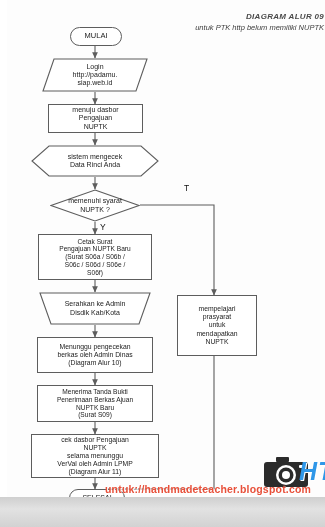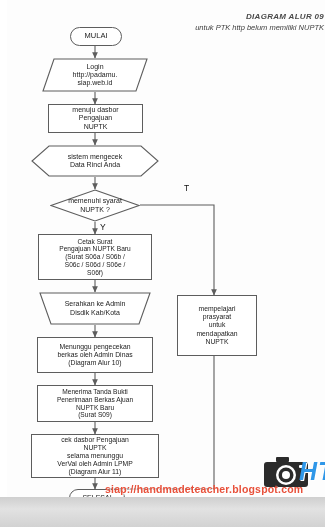--- a/index.html
+++ b/index.html
@@ -165,18 +165,18 @@
         <svg width="46" height="34" viewBox="0 0 46 34">
           <rect x="13" y="2" width="13" height="5" rx="1" fill="#2b2b2b"></rect>
           <rect x="1" y="7" width="44" height="25" rx="3" fill="#2b2b2b"></rect>
           <circle cx="23" cy="20" r="10" fill="#ffffff"></circle>
           <circle cx="23" cy="20" r="7.5" fill="#2b2b2b"></circle>
           <circle cx="23" cy="20" r="4" fill="#ffffff"></circle>
           <rect x="36" y="10" width="6" height="3" rx="1" fill="#ffffff"></rect>
         </svg>
       </div>
       <div id="wm-text" style="left:196px;top:2px;">HTO</div>
-      <div id="wm-url">siap://handmadeteacher.blogspot.com</div>
+      <div id="wm-url">untuk://handmadeteacher.blogspot.com</div>
     </div>
 
   </div>
   <div id="bottombar"></div>
 </div>
 
 </body></html>

